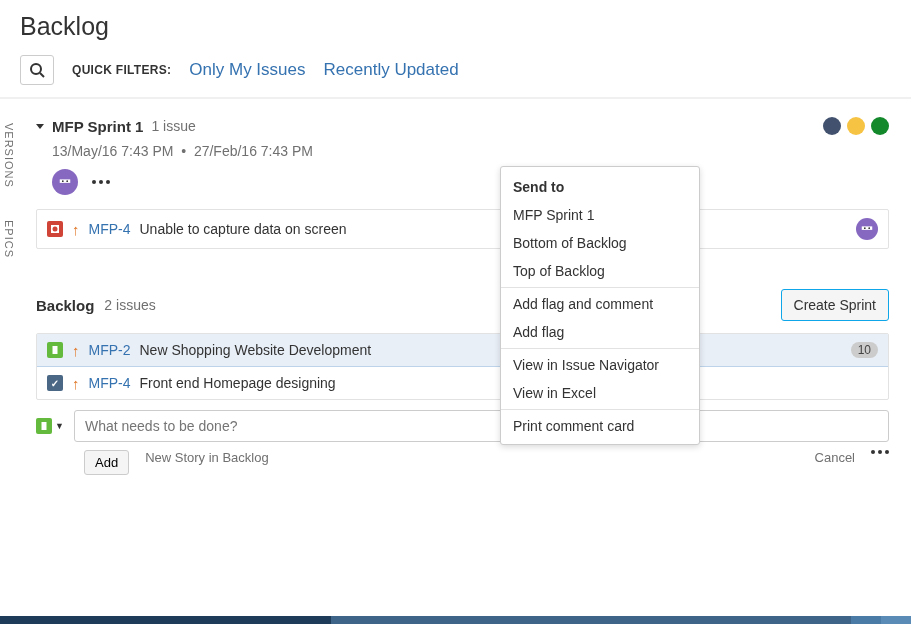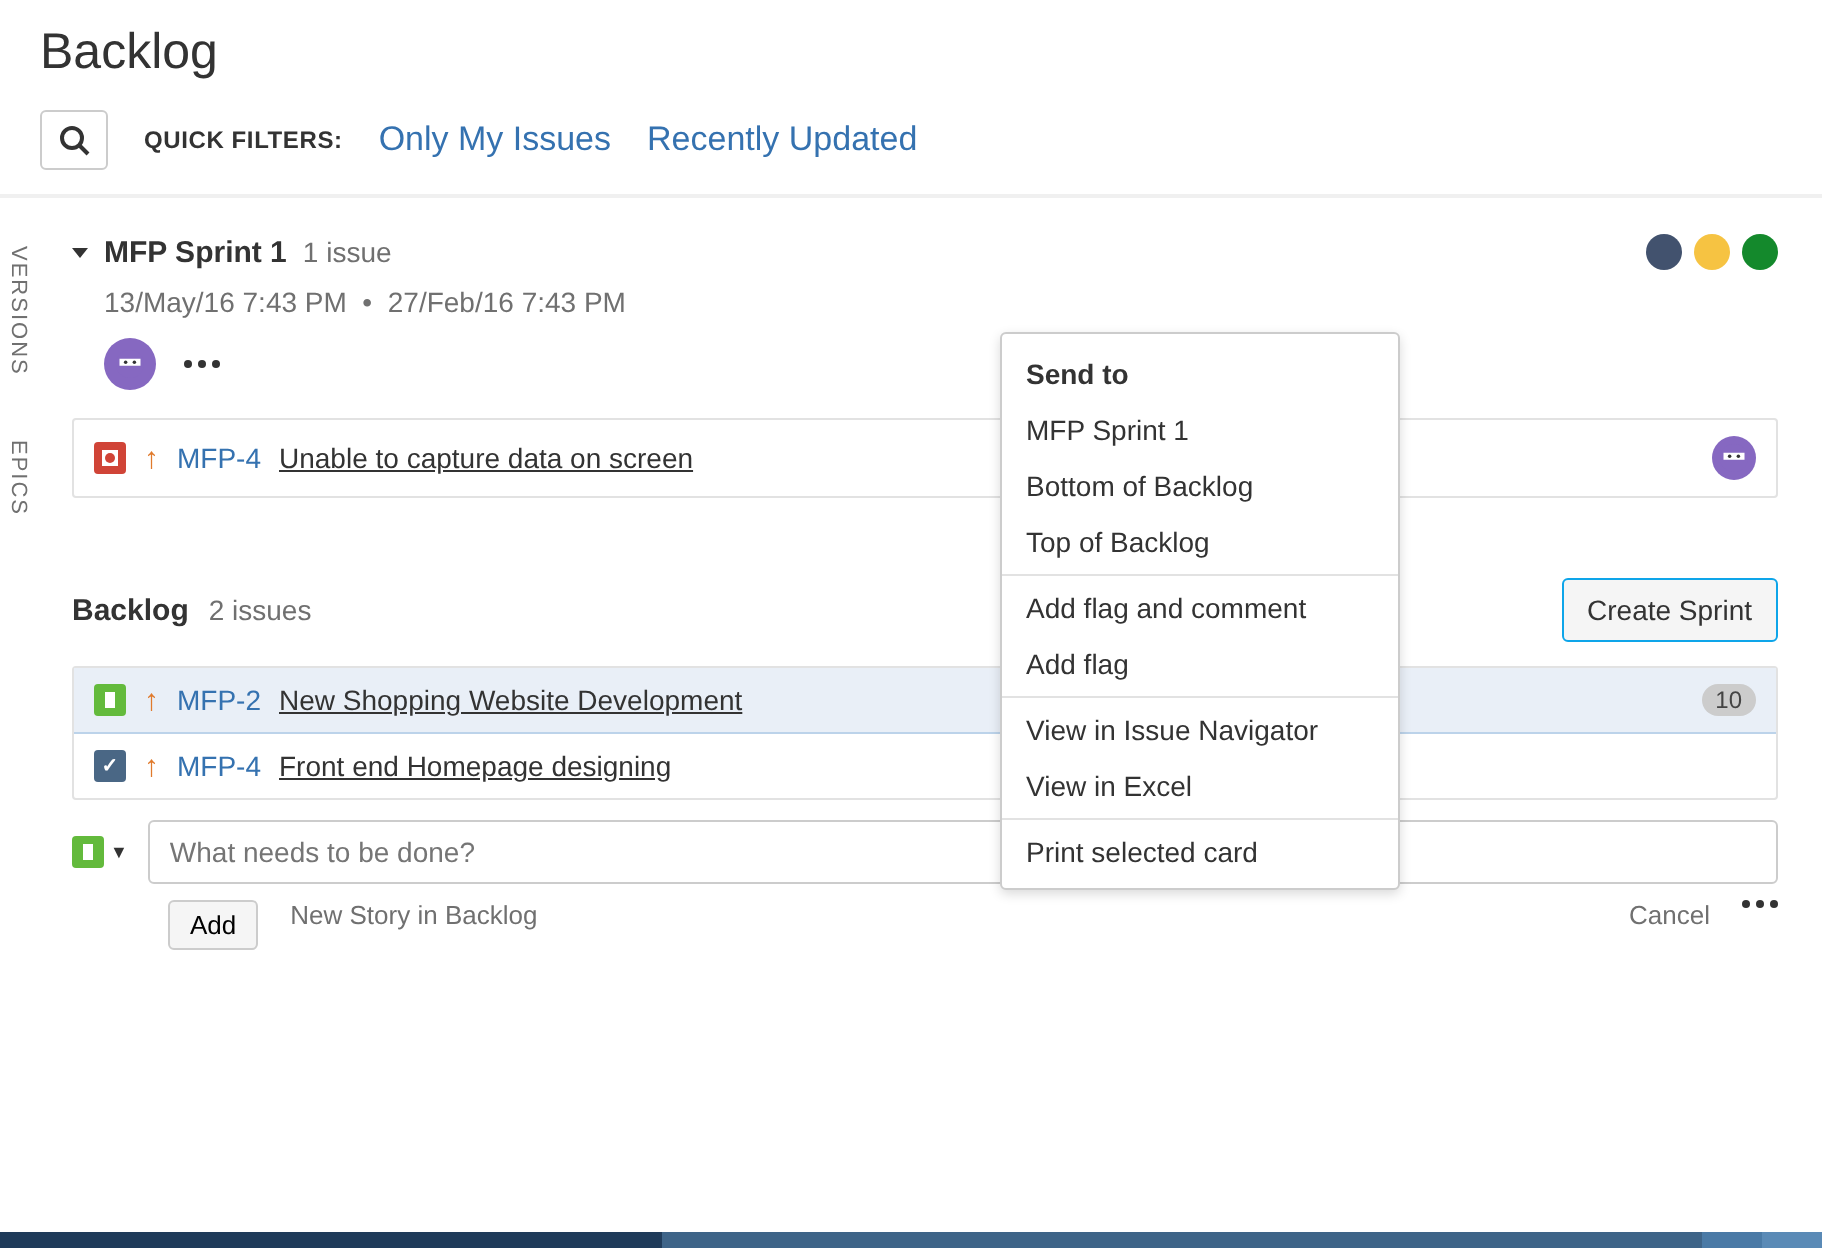--- a/index.html
+++ b/index.html
@@ -44,21 +44,21 @@
   .issue-list{border:1px solid var(--border-light);border-radius:2px;}
   .issue-row{display:flex;align-items:center;gap:9px;padding:8px 10px;border-bottom:1px solid var(--border-light);}
   .issue-row:last-child{border-bottom:none;}
   .issue-row.selected{background:var(--row-selected);border-color:var(--row-border-selected);}
   .type-icon{width:16px;height:16px;display:flex;align-items:center;justify-content:center;border-radius:2px;color:#fff;font-size:10px;font-weight:bold;}
   .type-bug{background:#d04437;}
   .type-story{background:#63ba3c;}
   .checkbox-icon{background:#4a6785;color:#fff;}
   .prio-arrow{color:var(--arrow);font-weight:bold;font-size:15px;line-height:1;}
   .issue-key{color:var(--link);cursor:pointer;}
-  .issue-summary{color:#333;text-decoration:underline;}
+  .issue-summary{color:#333;}
   .row-avatar{margin-left:auto;}
   .row-badge{margin-left:auto;background:#ccc;color:#444;padding:1px 7px;border-radius:8px;font-size:12px;}
   .section-gap{height:40px;}
   .backlog-header{display:flex;align-items:center;gap:10px;}
   .btn{border:1px solid #0ea5e9;background:var(--btn-bg);padding:7px 12px;border-radius:3px;font-size:14px;color:#333;cursor:pointer;}
   .create-sprint{margin-left:auto;}
   .new-issue-row{display:flex;gap:10px;align-items:center;margin-top:10px;}
   .type-picker{display:flex;align-items:center;gap:3px;cursor:pointer;}
   .type-picker .caret{font-size:9px;color:#333;}
   .new-input{flex:1;border:1px solid var(--border);border-radius:3px;padding:7px 10px;font-size:14px;color:#999;}
@@ -218,21 +218,21 @@
     <div class="cm-item">MFP Sprint 1</div>
     <div class="cm-item">Bottom of Backlog</div>
     <div class="cm-item">Top of Backlog</div>
     <div class="cm-sep"></div>
     <div class="cm-item">Add flag and comment</div>
     <div class="cm-item">Add flag</div>
     <div class="cm-sep"></div>
     <div class="cm-item">View in Issue Navigator</div>
     <div class="cm-item">View in Excel</div>
     <div class="cm-sep"></div>
-    <div class="cm-item">Print selected card</div>
+    <div class="cm-item">Print comment card</div>
   </div>
 
   <div class="footer-strip">
     <div class="fdark"></div>
       <div class="fmid"></div>
       <div class="flight1"></div>
       <div class="flight2"></div>
   </div>
 </div>
 

